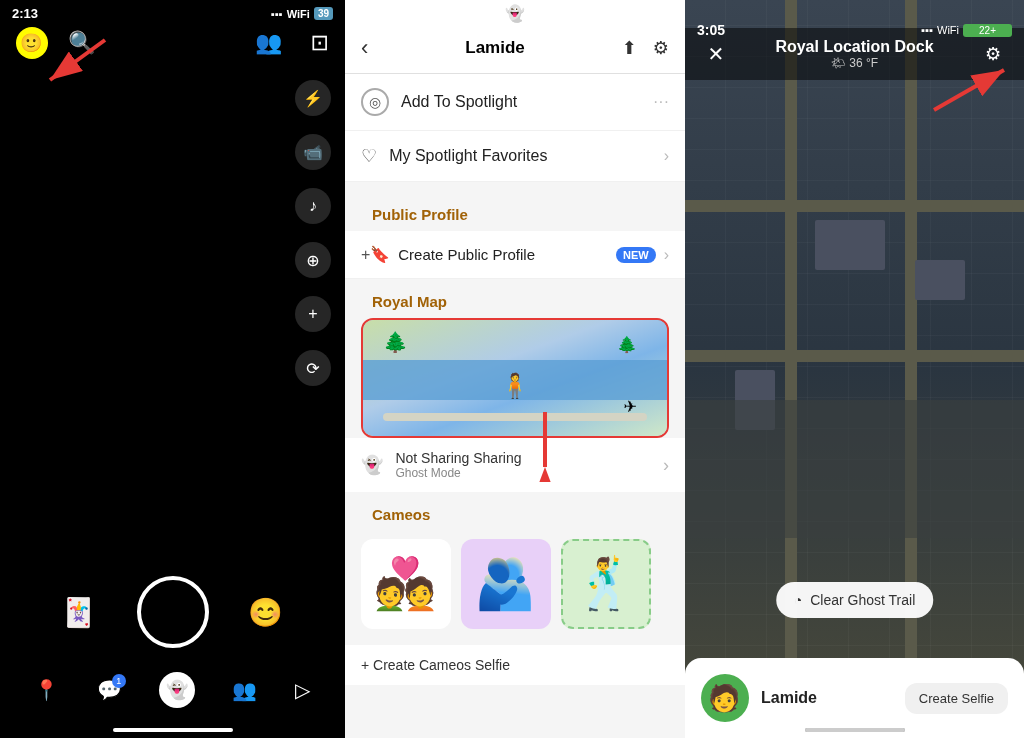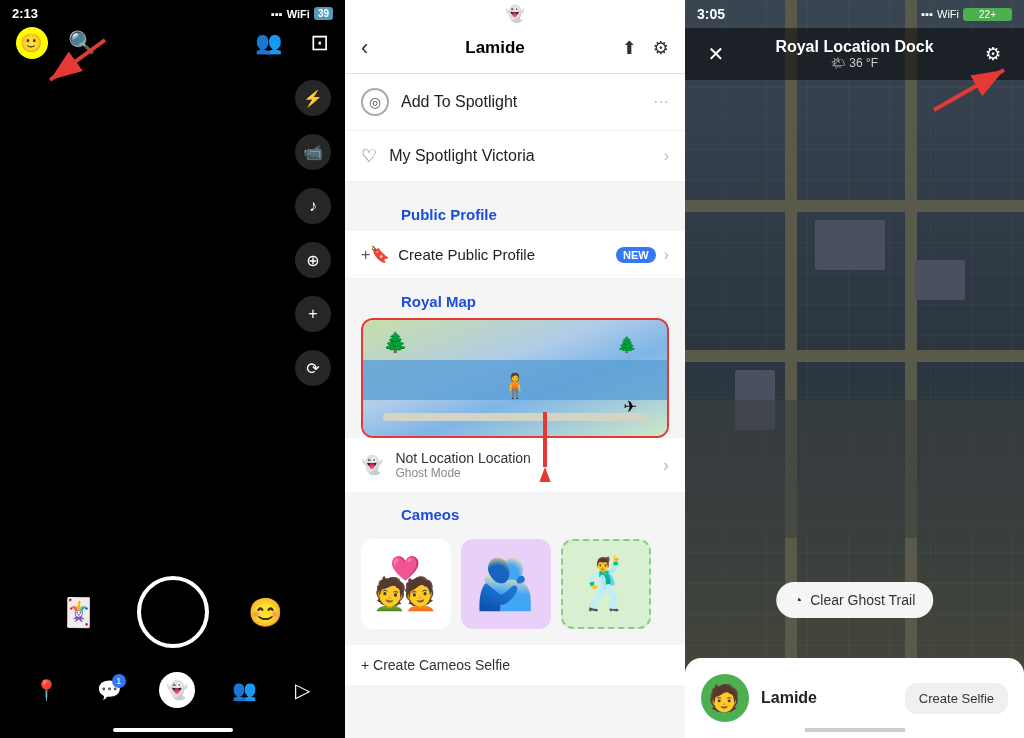--- a/index.html
+++ b/index.html
@@ -171,23 +171,22 @@
 
     .profile-row-dots {
       color: #bbb;
       font-size: 16px;
     }
 
     .section-header {
       padding: 14px 27px 8px;
       font-size: 15px;
       font-weight: 600;
-      color: #1d4ed8;
+      color: #a16207;
       background: #f5f5f5;
-      margin-left: 29px;
     }
 
     .public-profile-row {
       display: flex;
       align-items: center;
       padding: 14px 16px;
       background: #fff;
     }
 
     .new-badge {
@@ -546,21 +545,21 @@
   <div class="profile-content">
 
     <div class="profile-section">
       <div class="profile-row">
         <div class="profile-row-icon" style="border-color:#aaa;">◎</div>
         <span class="profile-row-text">Add To Spotlight</span>
         <span class="profile-row-dots">···</span>
       </div>
       <div class="profile-row">
         <div style="margin-right:12px;font-size:18px;color:#555;">♡</div>
-        <span class="profile-row-text">My Spotlight Victoria</span>
+        <span class="profile-row-text">My Spotlight Favorites</span>
         <span class="profile-row-chevron">›</span>
       </div>
     </div>
 
     <div class="section-header">Public Profile</div>
     <div class="public-profile-row" style="background:#fff;border-bottom:1px solid #f0f0f0;">
       <span style="margin-right:8px;font-size:16px;color:#555;">+🔖</span>
       <span style="flex:1;font-size:15px;color:#222;">Create Public Profile</span>
       <span class="new-badge">NEW</span>
       <span style="margin-left:8px;color:#bbb;font-size:16px;">›</span>
@@ -579,21 +578,21 @@
         <div style="position:absolute;top:10px;left:20px;font-size:20px;">🌲</div>
         <div style="position:absolute;top:15px;right:30px;font-size:16px;">🌲</div>
 
         <div style="position:absolute;bottom:20px;right:30px;font-size:16px;">✈</div>
       </div>
     </div>
 
     <div class="not-sharing-row">
       <div style="margin-right:12px;font-size:18px;color:#888;">👻</div>
       <div class="not-sharing-text">
-        <div class="not-sharing-title">Not Location Location</div>
+        <div class="not-sharing-title">Not Sharing Sharing</div>
         <div class="not-sharing-sub">Ghost Mode</div>
       </div>
       <span style="color:#bbb;font-size:18px;">›</span>
     </div>
 
     <div style="position:relative;height:0;">
       <svg style="position:absolute;bottom:10px;left:50%;transform:translateX(-10px);" width="80" height="80">
         <defs>
           <marker id="arrowhead2" markerWidth="8" markerHeight="6" refX="0" refY="3" orient="auto">
             <polygon points="8 0, 0 3, 8 6" fill="#e53935"></polygon>
@@ -631,21 +630,21 @@
     <div class="map-road-v" style="left:100px;"></div>
     <div class="map-road-v" style="left:220px;"></div>
 
     <div class="map-building" style="top:220px;left:130px;width:70px;height:50px;"></div>
     <div class="map-building" style="top:260px;left:230px;width:50px;height:40px;"></div>
     <div class="map-building" style="top:370px;left:50px;width:40px;height:60px;"></div>
 
     <div style="position:absolute;top:400px;left:0;right:0;bottom:200px;background:#3a4040;opacity:0.6;"></div>
   </div>
 
-  <div style="position:absolute;top:0;left:0;right:0;z-index:20;display:flex;justify-content:space-between;align-items:center;padding:6px 12px;">
+  <div style="position:absolute;top:16px;left:0;right:0;z-index:20;display:flex;justify-content:space-between;align-items:center;padding:6px 12px;">
     <span style="color:#fff;font-size:14px;font-weight:700;">3:05</span>
     <div style="display:flex;gap:4px;align-items:center;color:#fff;font-size:11px;">
       <span>▪▪▪</span>
       <span>WiFi</span>
       <span style="background:#4CAF50;color:#fff;padding:1px 16px;border-radius:3px;font-size:10px;">22+</span>
     </div>
   </div>
 
   <div class="map-topbar" style="top:28px;">
     <div class="map-close-btn">✕</div>

